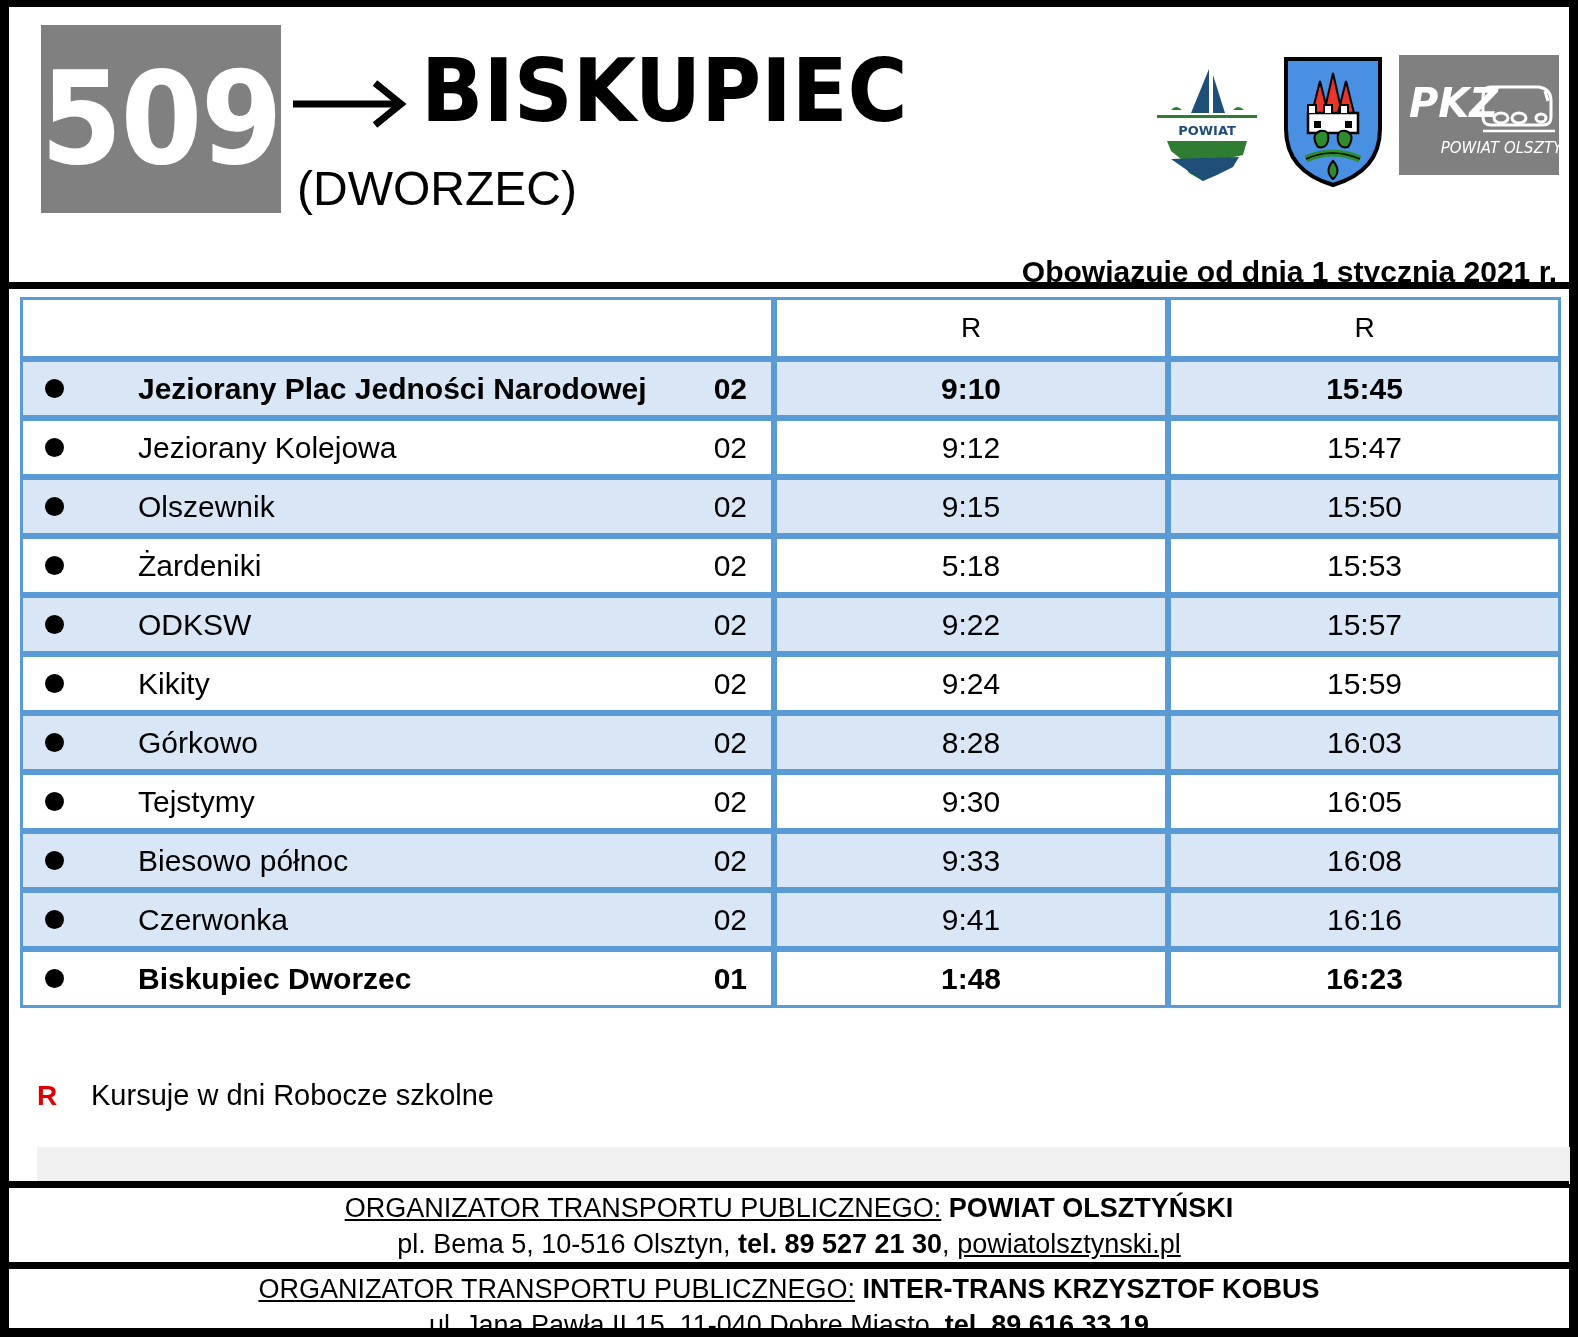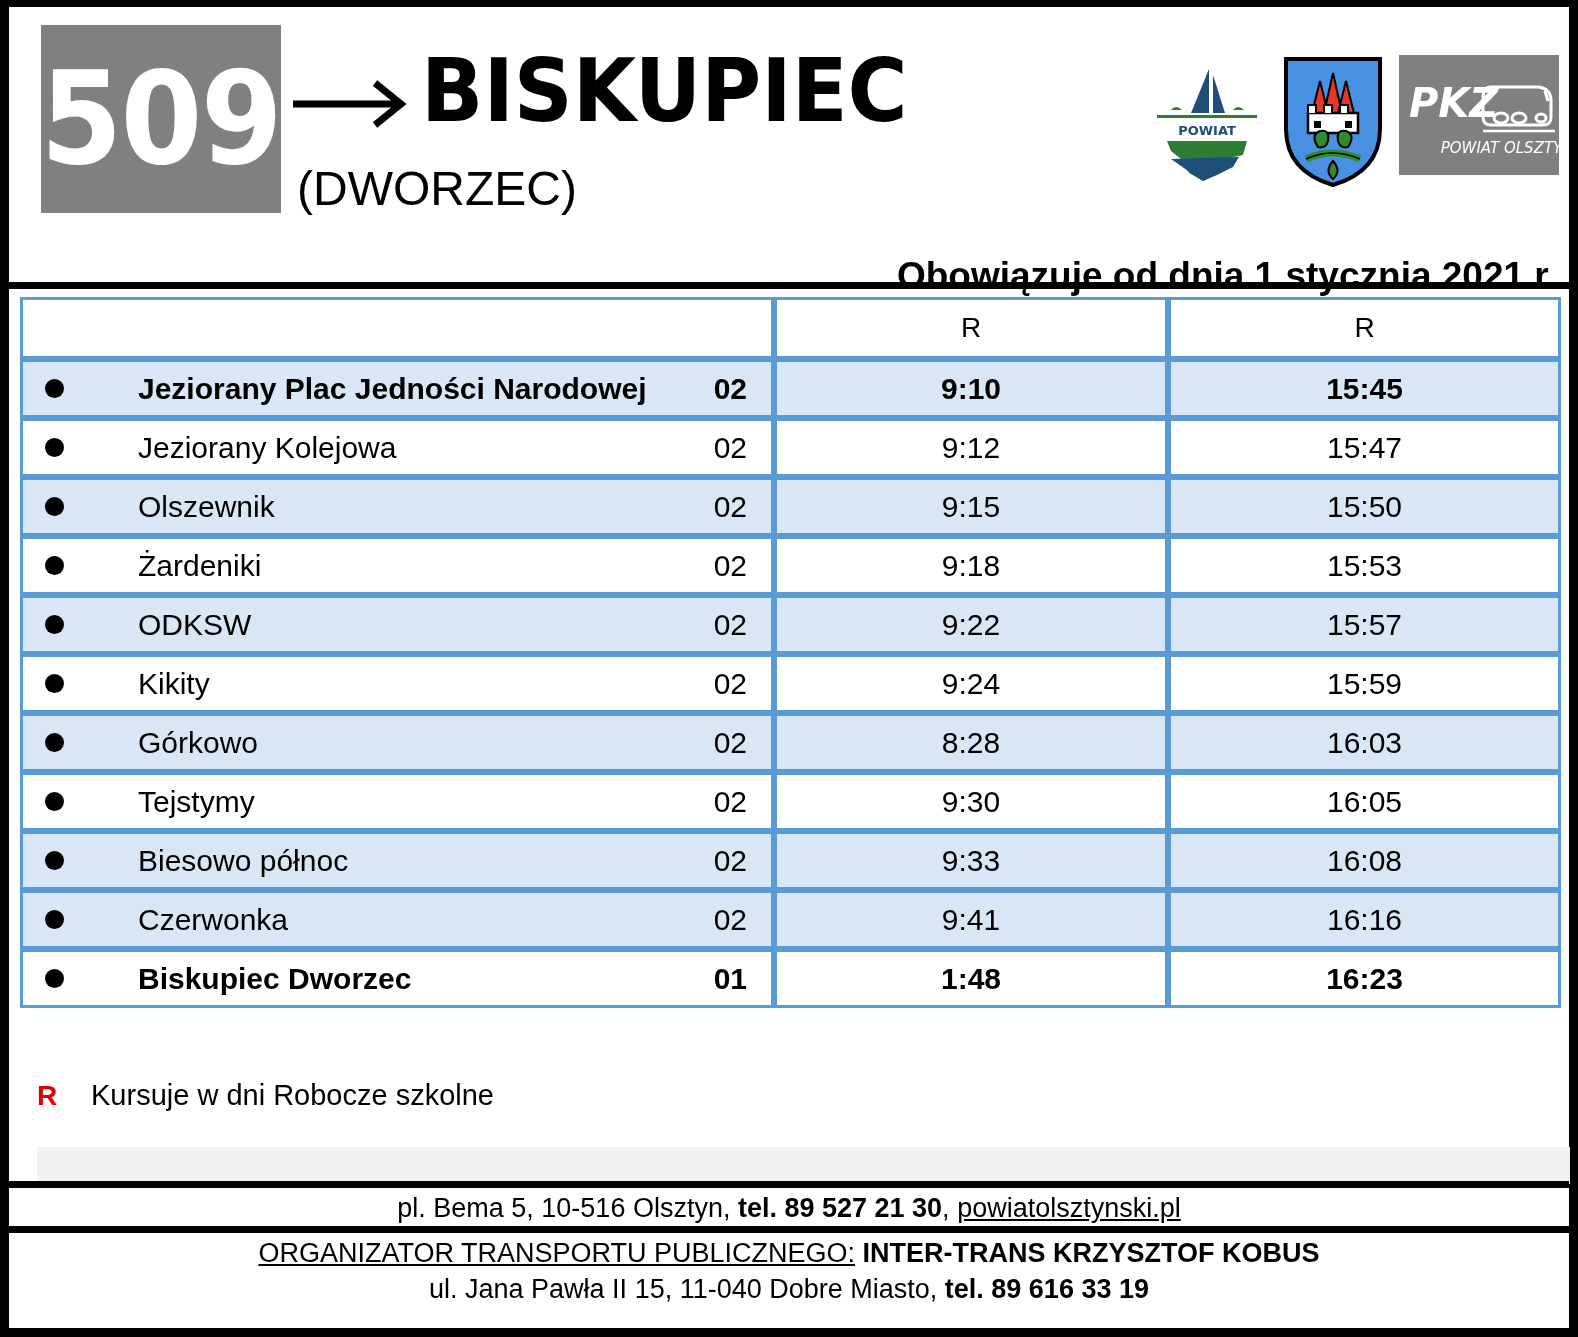--- a/index.html
+++ b/index.html
@@ -84,21 +84,21 @@
     display: flex;
     gap: 15px;
   }
   .logo-powiat { width: 120px; height: 130px; display:block; }
   .logo-herb   { width: 102px; height: 134px; display:block; }
   .logo-pkz    { width: 160px; height: 120px; display:block; }
 
   .validity {
     position: absolute;
     right: 12px; top: 248px;
-    font-size: 37px;
+    font-size: 30px;
     font-weight: 700;
     letter-spacing: 0px;
     white-space: nowrap;
     text-align: center;
   }
 
   .hrule-top {
     position: absolute;
     left: 0; right: 0; top: 275px;
     height: 7px; background: #000;
@@ -353,21 +353,21 @@
           </tr>
           <tr class="">
             <td>
               <div class="stopcell">
                 <span class="bullet"></span>
                 <span class="stopname">Żardeniki</span>
                 <span class="zone">02</span>
               </div>
             </td>
             <td>
-              <div class="timecell">9:18</div>
+              <div class="timecell">5:18</div>
             </td>
             <td>
               <div class="timecell">15:53</div>
             </td>
           </tr>
           <tr class="alt">
             <td>
               <div class="stopcell">
                 <span class="bullet"></span>
                 <span class="stopname">ODKSW</span>
@@ -478,20 +478,24 @@
   <div class="legend">
     <span class="legend-key">R</span>
     <span class="legend-text">Kursuje w dni Robocze szkolne</span>
   </div>
 
   <div class="graybar"></div>
 
   <div class="footer">
     <div class="foot-rule"></div>
     <div class="foot-block">
+      <div class="foot-line">
+        <span class="u">ORGANIZATOR TRANSPORTU PUBLICZNEGO:</span>
+        <span class="b">POWIAT OLSZTYŃSKI</span>
+      </div>
       <div class="foot-line">
         <span>pl. Bema 5, 10-516 Olsztyn,</span>
         <span class="b">tel. 89 527 21 30</span><span>,</span>
         <span class="u">powiatolsztynski.pl</span>
       </div>
     </div>
     <div class="foot-rule"></div>
     <div class="foot-block">
       <div class="foot-line">
         <span class="u">ORGANIZATOR TRANSPORTU PUBLICZNEGO:</span>

